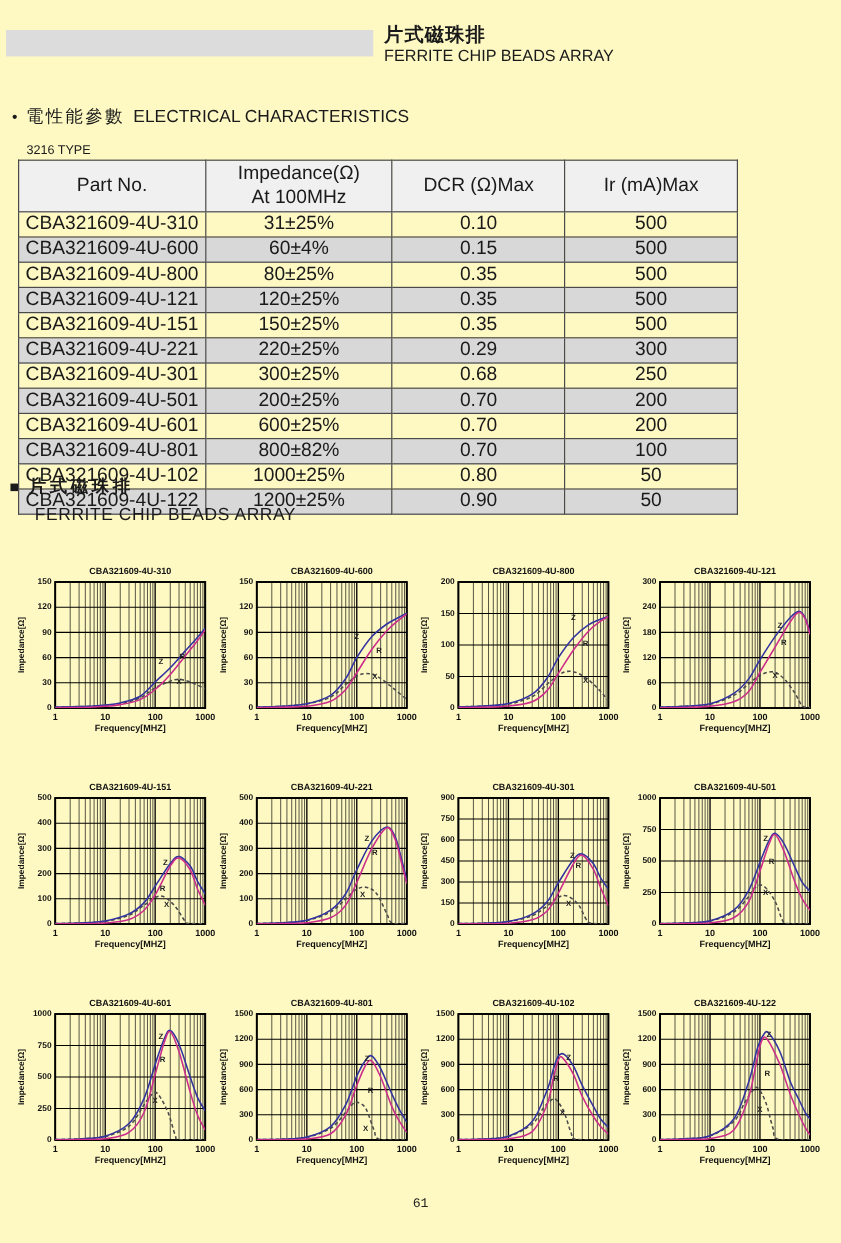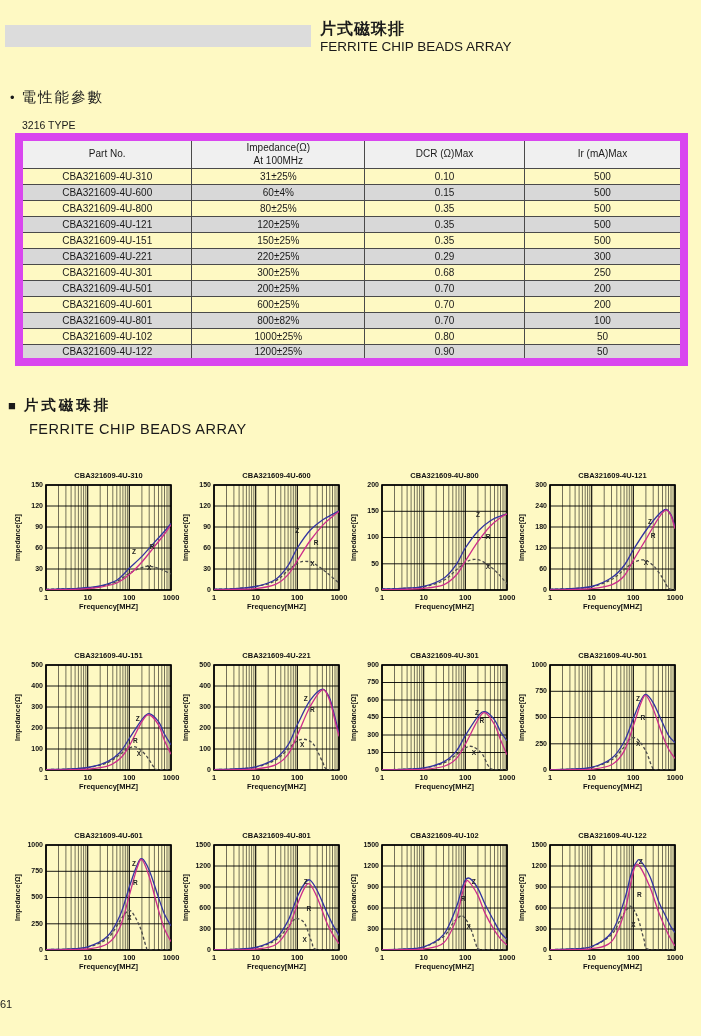--- a/index.html
+++ b/index.html
@@ -9,53 +9,54 @@
 
   .gray-bar{position:absolute;left:5px;top:25px;width:306px;height:22px;background:#dcdcdc}
   .title-cn{position:absolute;left:320px;top:19px;font-size:16px;font-weight:bold;letter-spacing:1px}
   .title-en{position:absolute;left:320px;top:39px;font-size:13.5px}
 
   .sec1{position:absolute;left:10px;top:88px;font-size:14.5px;display:flex;align-items:center;gap:7px}
   .sec1 .bullet{font-size:13px;line-height:1}
   .sec1 .cn{letter-spacing:2px}
   .type-label{position:absolute;left:22px;top:119px;font-size:10.5px}
 
-  table.echar{position:absolute;left:15px;top:133px;width:673px;border-collapse:collapse;
-        font-size:10px;border:8px solid #d946ef}
+  table.echar{position:absolute;left:15px;top:133px;width:600px;border-collapse:collapse;
+        font-size:16px;border:1px solid #d946ef}
   table.echar th,table.echar td{border:1px solid #4a4a4a;text-align:center;vertical-align:middle;padding:1px 4px}
   table.echar thead th{height:31px;background:#f0f0f0;font-weight:normal;white-space:pre-line;line-height:1.25}
   table.echar tbody td{height:16px}
   table.echar tbody tr.alt{background:#d8d8d8}
   .col-part{width:26%}.col-imp{width:26%}.col-dcr{width:24%}.col-ir{width:24%}
 
   .sec2{position:absolute;left:8px;top:396px}
   .sec2-row{display:flex;align-items:center;gap:8px}
   .sec2 .sq{font-size:13px;line-height:1}
   .sec2 .cn{font-size:14.5px;font-weight:bold;letter-spacing:3px}
   .sec2 .en{font-size:14.5px;margin:6px 0 0 21px;letter-spacing:.5px}
 
   .charts-grid{position:absolute;left:12px;top:468px;display:grid;
         grid-template-columns:repeat(4,168px);grid-auto-rows:150px;row-gap:30px;column-gap:0}
   .chart-cell{width:168px;height:150px}
 
-  .page-number{position:absolute;left:0;top:998px;width:100%;
-        font-family:Liberation Sans, sans-serif;font-size:11px;color:#222}
+  .page-number{position:absolute;left:0;top:998px;width:100%;text-align:center;
+        font-family:Liberation Mono, monospace;font-size:11px;color:#222}
 </style>
 </head>
 <body>
 
 <div class="page">
 
   <div class="gray-bar"></div>
   <div class="title-cn">片式磁珠排</div>
   <div class="title-en">FERRITE CHIP BEADS ARRAY</div>
 
   <div class="sec1">
     <span class="bullet">•</span>
     <span class="cn">電性能參數</span>
+    <span class="en">ELECTRICAL CHARACTERISTICS</span>
   </div>
 
   <div class="type-label">3216 TYPE</div>
 
   <table class="echar">
     <colgroup>
       <col class="col-part">
         <col class="col-imp">
         <col class="col-dcr">
         <col class="col-ir">

